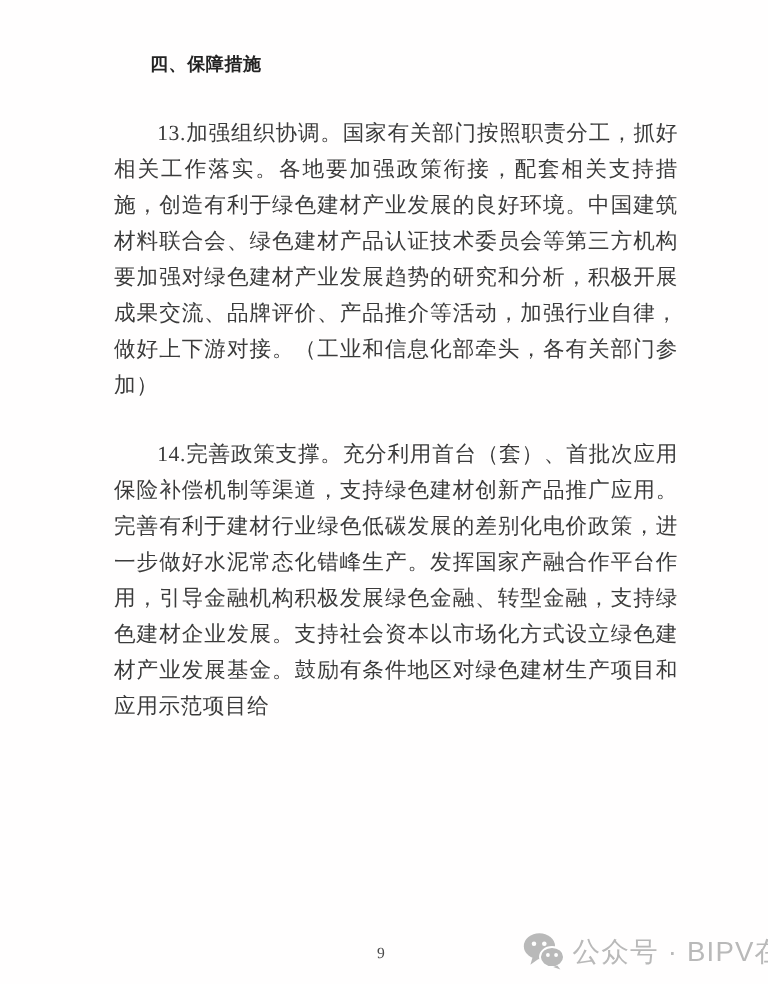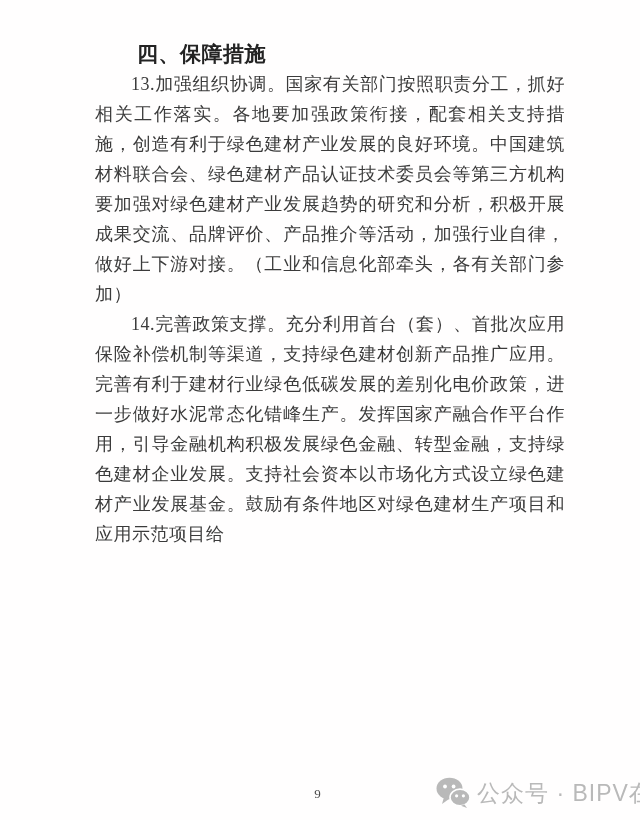--- a/index.html
+++ b/index.html
@@ -26,29 +26,30 @@
     text-align: justify;
     text-justify: inter-character;
     letter-spacing: 0.5px;
   }
   .para {
     margin: 0;
     padding: 0;
   }
   .para.indent {
     text-indent: 2em;
+    margin-top: 27px;
   }
   .heading {
     margin: 0;
     padding: 0;
     text-indent: 2em;
     font-family: "Liberation Sans", "DejaVu Sans", sans-serif;
     font-weight: 700;
     color: #232323;
-    font-size: 21px;
+    font-size: 15px;
     line-height: 30px;
   }
   .page-number {
     position: absolute;
     left: 95px;
     width: 445px;
     top: 786px;
     text-align: center;
     font-size: 13px;
     color: #4a4a4a;

